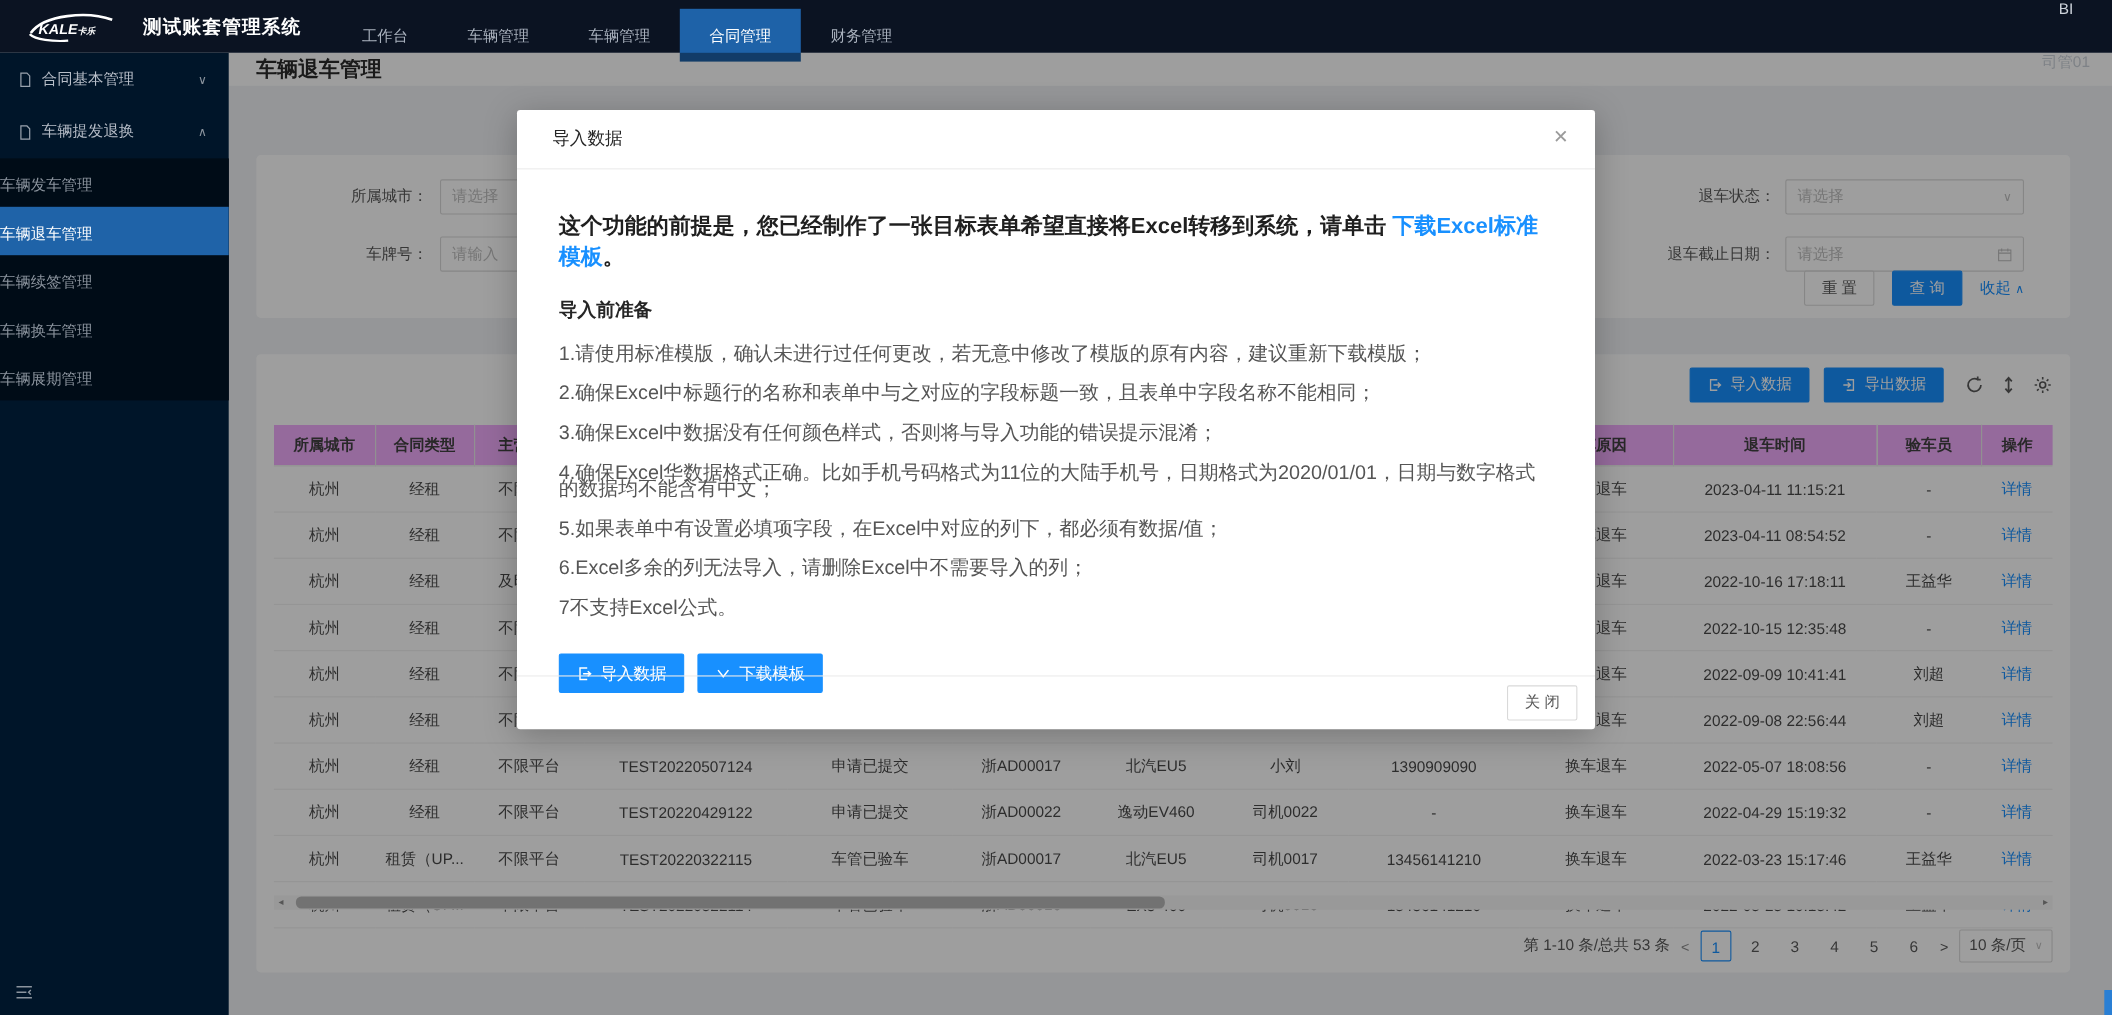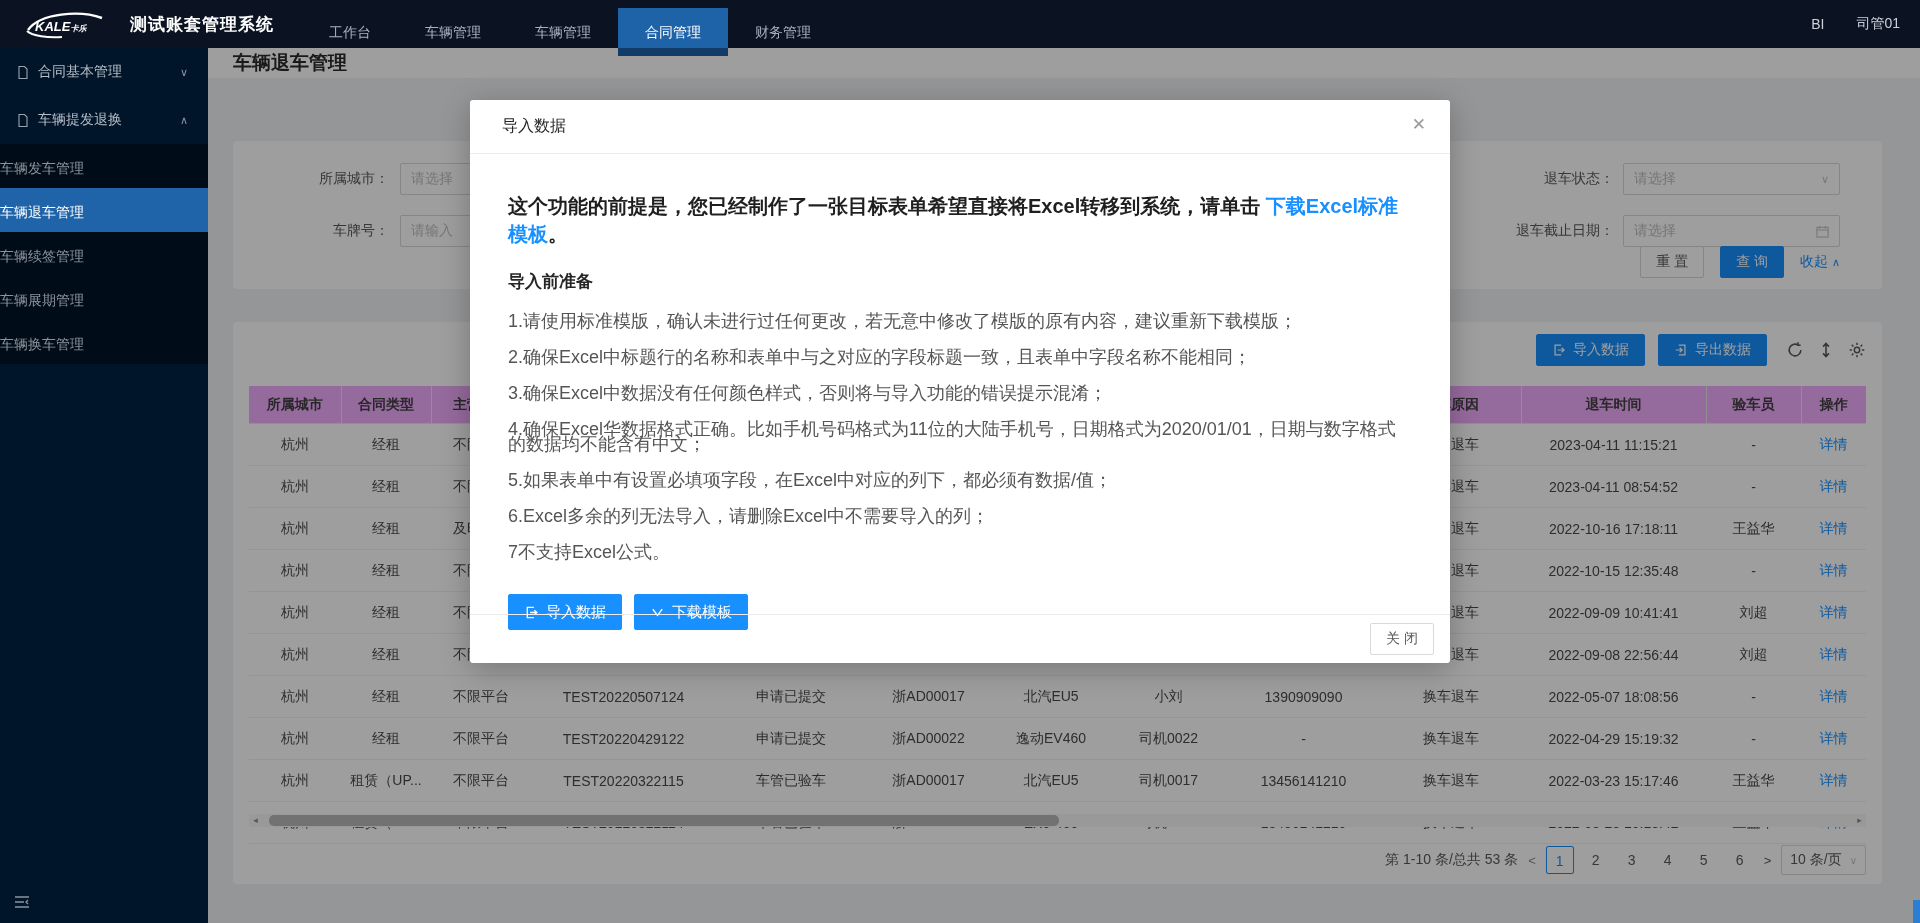--- a/index.html
+++ b/index.html
@@ -5,21 +5,21 @@
   html,body{margin:0;padding:0;background:#333;}
   .stage{position:relative;width:1920px;height:923px;overflow:hidden;background:#f0f2f5;
          font-family:"Liberation Sans","DejaVu Sans",sans-serif;font-size:14px;color:#333;}
   
   .topnav{position:absolute;left:0;top:0;right:0;height:48px;background:#0b1322;display:flex;align-items:center;z-index:30;}
   .logo{display:flex;align-items:center;margin-left:22px;width:100px;}
   .systitle{color:#fff;font-size:17px;font-weight:bold;margin-left:8px;letter-spacing:1px;}
   .navmenu{display:flex;height:32px;margin-left:28px;}
   .navitem{height:48px;line-height:48px;padding:0 27px;color:#a9b1bd;cursor:pointer;font-size:14px;}
   .navitem.active{background:#1e62a8;color:#fff;}
-  .navright{position:absolute;right:20px;top:0;height:48px;display:flex;align-items:center;gap:32px;color:#ccd2da;}
+  .navright{position:absolute;right:20px;top:0;height:48px;display:flex;align-items:center;gap:32px;color:#ccd2da;flex-direction:column;}
   
   .sidenav{position:absolute;left:0;top:48px;bottom:0;width:208px;background:#001529;z-index:30;}
   .side-parent{height:48px;display:flex;align-items:center;color:#b7bec8;padding:0 16px;cursor:pointer;}
   .side-parent .lbl{margin-left:8px;flex:1;}
   .side-parent .chev{color:#8b949e;font-size:11px;margin-right:4px;}
   .side-sub{background:#000c17;}
   .side-child{height:44px;line-height:48px;color:#8b949e;cursor:pointer;font-size:14px;}
   .side-child.active{background:#1f63a8;color:#fff;}
   .collapse-btn{position:absolute;left:14px;bottom:14px;color:#8b949e;cursor:pointer;}
   
@@ -115,22 +115,22 @@
       <svg width="14" height="15" viewBox="0 0 14 15">
         <path d="M3 1.5h5.5L11 4v9.5H3z" fill="none" stroke="#9aa3ae" stroke-width="1.1"></path>
       </svg>
       <span class="lbl">车辆提发退换</span>
       <span class="chev">∧</span>
     </div>
     <div class="side-sub" id="sidesub">
         <div class="side-child">车辆发车管理</div>
         <div class="side-child active">车辆退车管理</div>
         <div class="side-child">车辆续签管理</div>
+        <div class="side-child">车辆换车管理</div>
         <div class="side-child">车辆展期管理</div>
-        <div class="side-child">车辆换车管理</div>
       </div>
     <div class="collapse-btn">
       <svg width="16" height="14" viewBox="0 0 16 14">
         <path d="M1 2h14M1 7h9M1 12h14M14 5l-2 2 2 2" stroke="#8b949e" stroke-width="1.3" fill="none"></path>
       </svg>
     </div>
   </div>
 
   <div class="titlebar">
     <div class="pagetitle">车辆退车管理</div>

